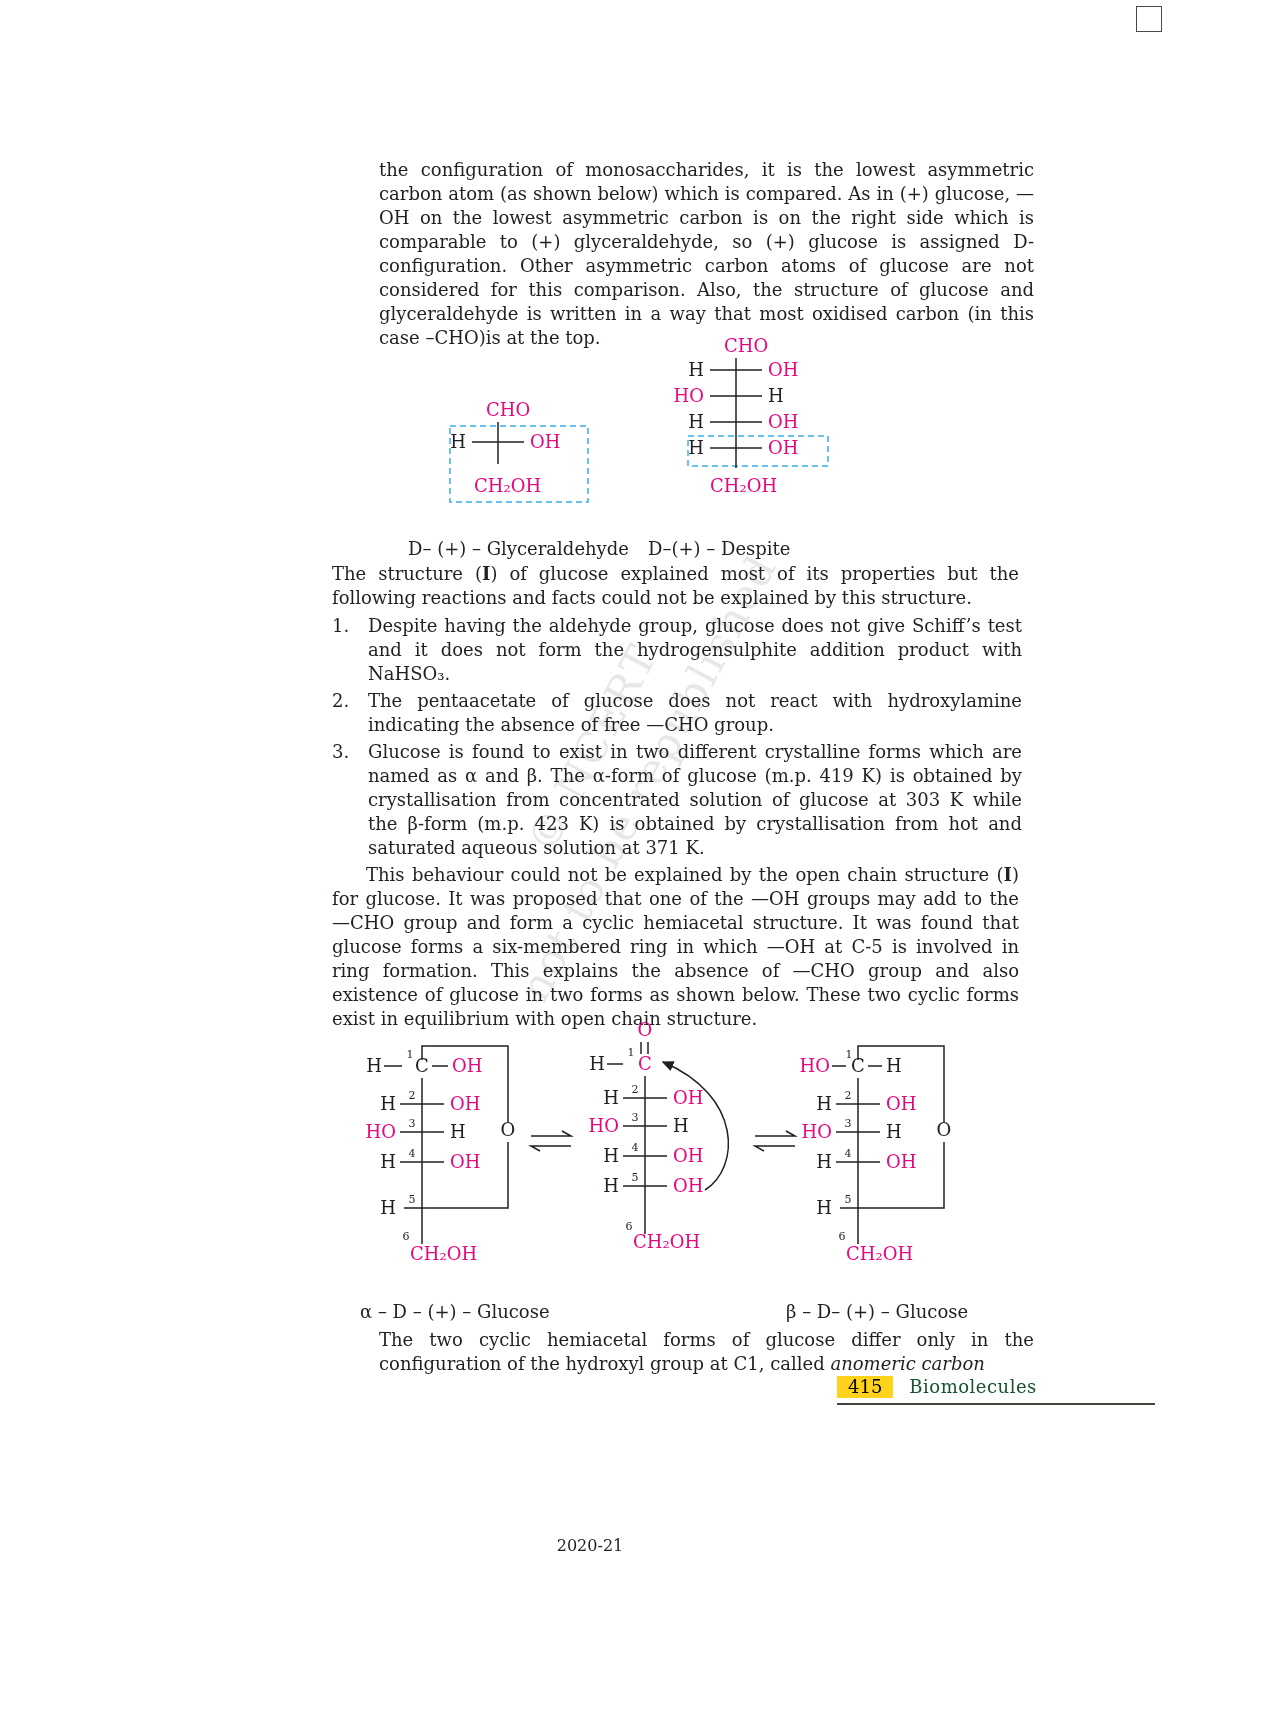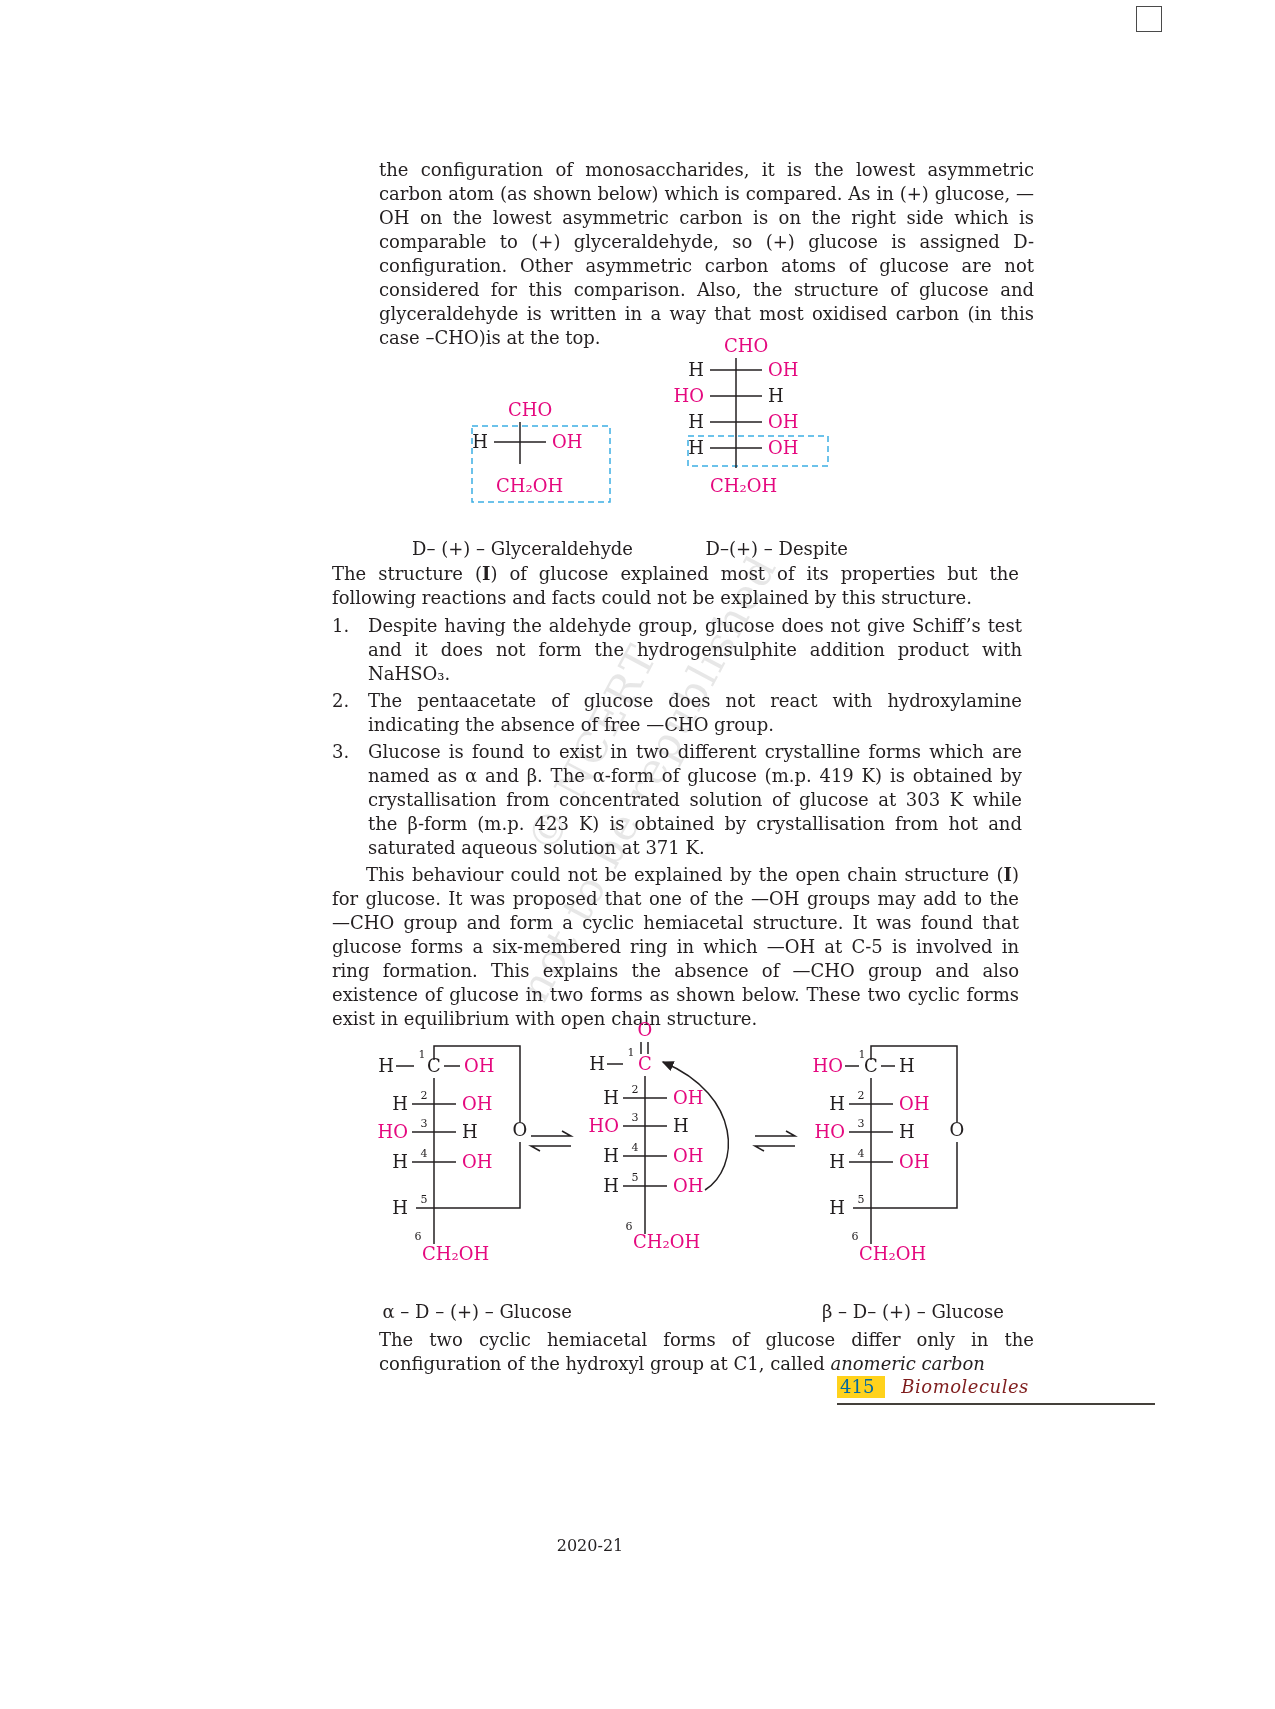--- a/index.html
+++ b/index.html
@@ -25,35 +25,35 @@
     position:absolute; left:188px; top:564px; width:150px;
     font-weight:bold; font-size:19px; line-height:26px;
   }
   .section-block { position:absolute; left:332px; top:562px; width:690px; font-size:18px; line-height:24px; }
   .section-block p { margin:0 3px 4px 0; text-align:justify; }
   .section-block .indent { text-indent:34px; }
   .olist { margin:0; }
   .olist .li { display:flex; margin:0 0 3px 0; }
   .olist .num { width:36px; flex:0 0 36px; }
   .olist .li-text { flex:1; text-align:justify; }
-  .fig-block { position:absolute; text-align:right; }
+  .fig-block { position:absolute; text-align:left; }
   .caption { font-size:18px; margin-top:20px; color:#231f20; white-space:nowrap; }
   svg text { font-family:"DejaVu Serif", serif; font-size:18px; fill:#231f20; }
   svg text.num { font-size:11px; }
   svg text.pink { fill:#e5097f; }
   .bond { stroke:#231f20; stroke-width:1.5; fill:none; }
   .dashbox { fill:none; stroke:#3daee3; stroke-width:1.5; stroke-dasharray:6 4; }
   .eq-arrow { position:absolute; }
   .footer {
     position:absolute; left:837px; top:1376px; width:318px;
     display:flex; align-items:baseline; gap:16px;
     border-bottom:2px solid #44403a; padding-bottom:5px;
   }
-  .pagenum { background:#ffd21c; padding:0 11px 1px 3px; font-size:18px; color:#0369a1; }
-  .chapter { color:#7f1d1d; font-size:18px; letter-spacing:0.5px;font-style:italic; }
+  .pagenum { background:#ffd21c; padding:0 11px 1px 11px; font-size:18px; color:#000000; }
+  .chapter { color:#14532d; font-size:18px; letter-spacing:0.5px; }
   .print-year { position:absolute; left:535px; top:1536px; width:110px; text-align:center; font-size:16px; }
 </style>
 </head>
 <body>
 
 <div class="page">
 
   <div class="corner-square"></div>
 
   <div class="watermark">

